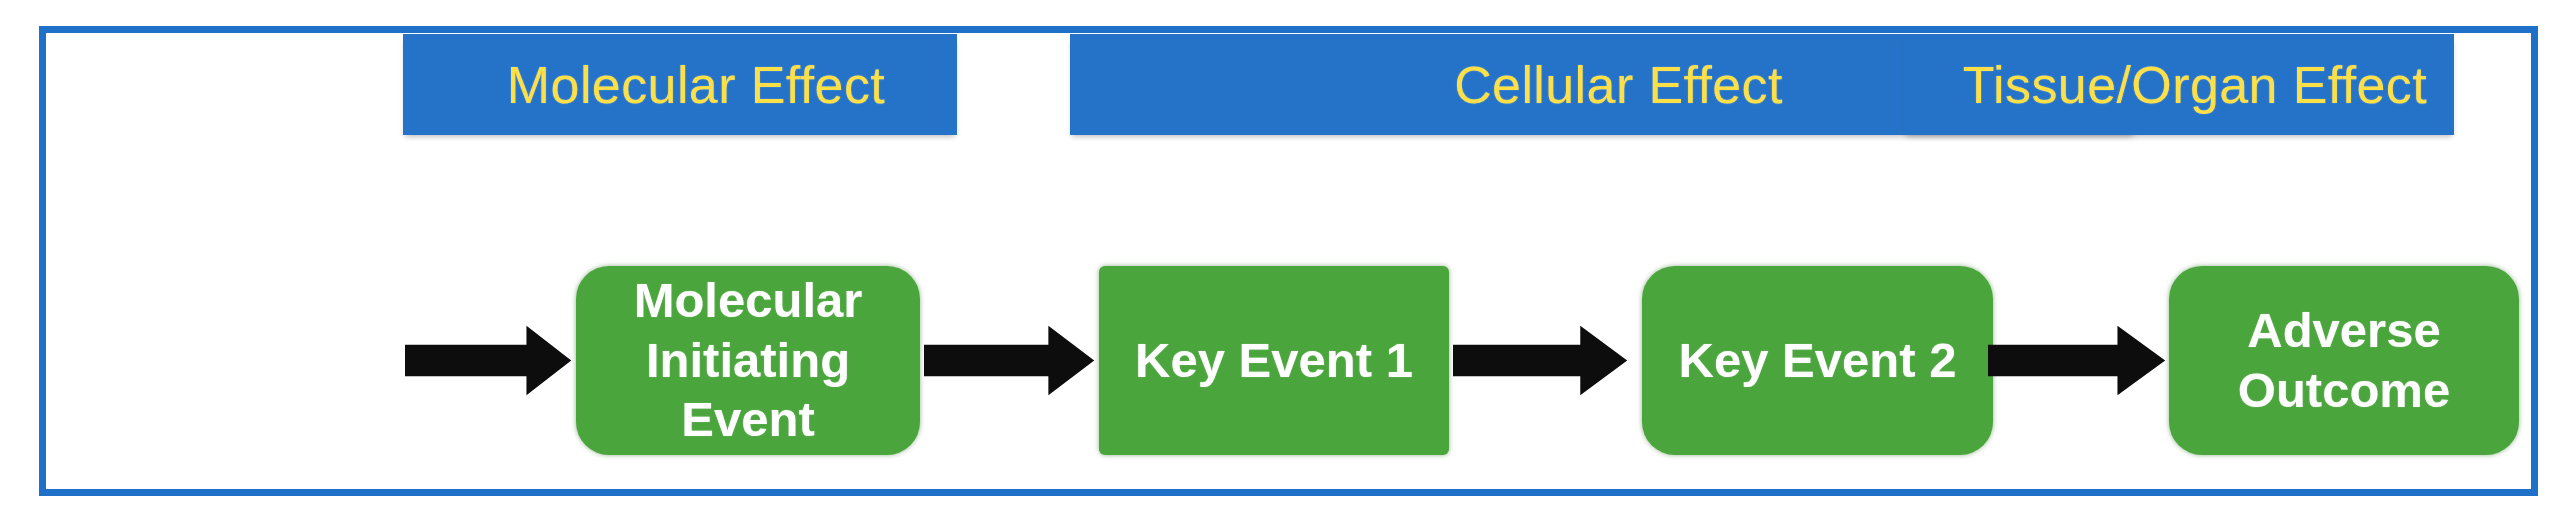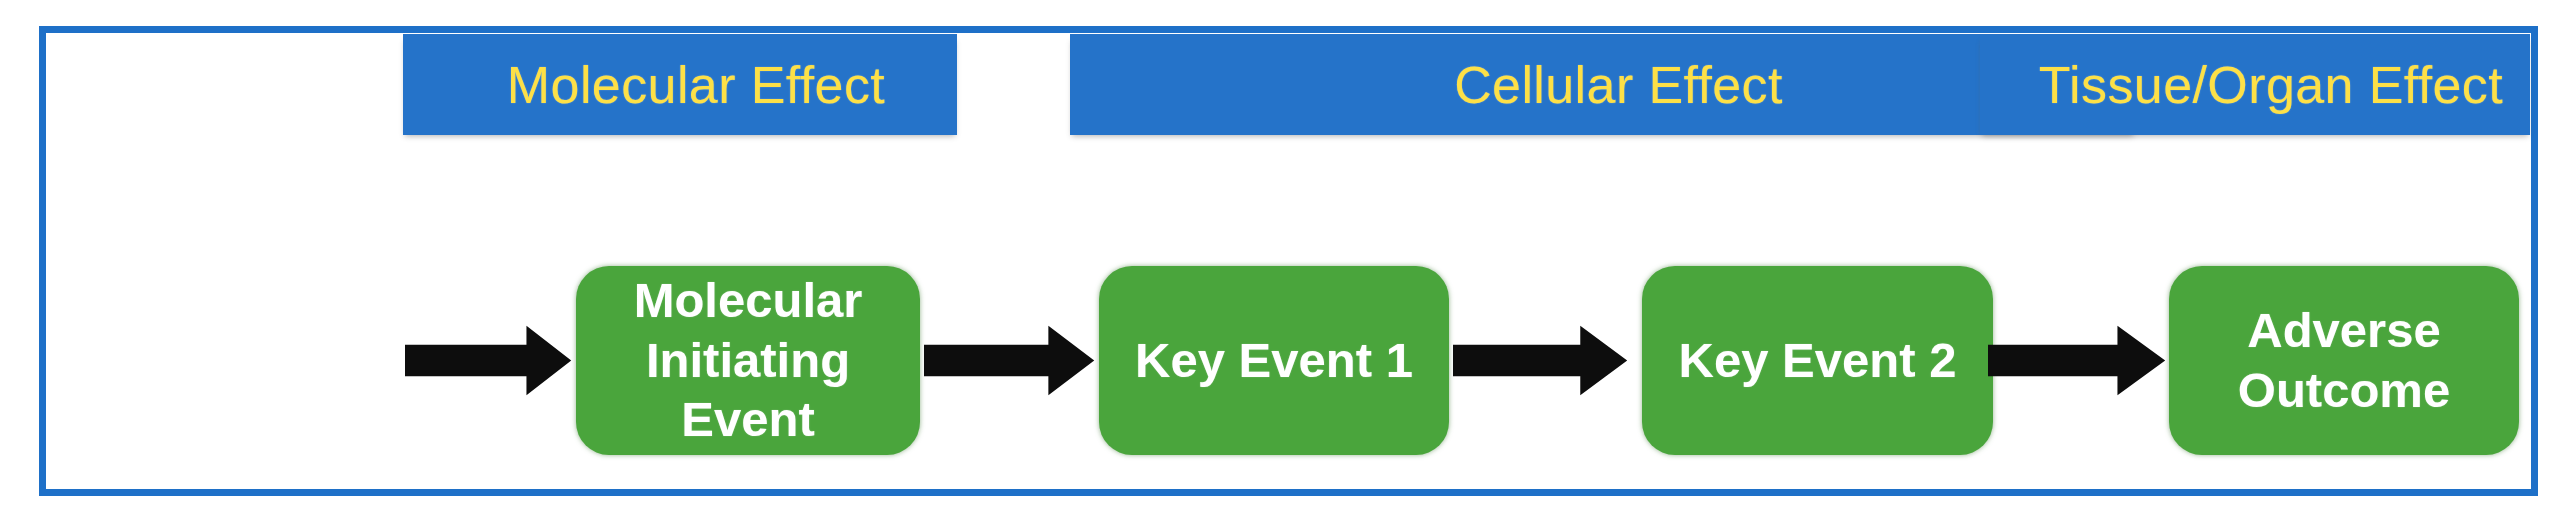--- a/index.html
+++ b/index.html
@@ -37,21 +37,21 @@
     justify-content: center;
     font-size: 52px;
     font-weight: 400;
     letter-spacing: 0.4px;
     box-shadow: 0 4.7px 5.5px -2.4px rgba(90,90,90,0.45);
     text-shadow: 0 0 1.6px rgba(255,255,255,0.35);
     padding-left: 32px;
   }
   .hdr-molecular { left: 403px;  width: 522px; }
   .hdr-cellular  { left: 1060px; width: 1033px; margin-left: 10px; }
-  .hdr-tissue    { left: 1980px; width: 518px; }
+  .hdr-tissue    { left: 1904px; width: 518px; }
 
   
   .node {
     position: absolute;
     top: 266px;
     height: 189px;
     background: #4AA53C;
     border-radius: 33px;
     color: #ffffff;
     display: flex;
@@ -61,21 +61,21 @@
     font-size: 49px;
     font-weight: 700;
     line-height: 1.22;
     padding: 0 22px;
     box-sizing: border-box;
     box-shadow: 0 0 5.5px rgba(60,120,50,0.55);
     text-shadow: 0 0 1.6px rgba(255,255,255,0.3);
   }
   .node-ce  { left: 53px;   width: 350px; }
   .node-mie { left: 576px;  width: 344px; }
-  .node-ke1 { left: 1099px; width: 350px; }
+  .node-ke1 { left: 1099px; width: 350px; border-radius: 6px; }
   .node-ke2 { left: 1632px; width: 351px; margin-left: 10px; }
   .node-ao  { left: 2169px; width: 350px; }
 
   
   .arrow {
     position: absolute;
     top: 321px;
     height: 79px;
   }
   .arrow svg { display: block; width: 100%; height: 100%; }

